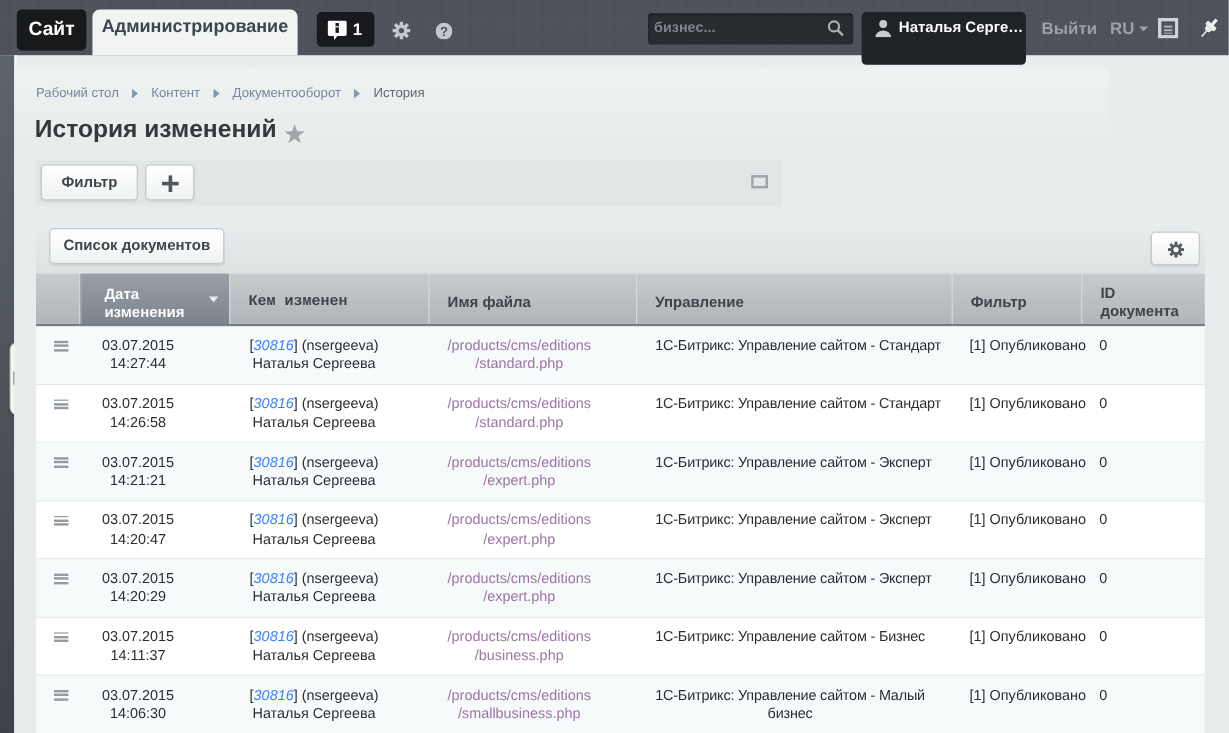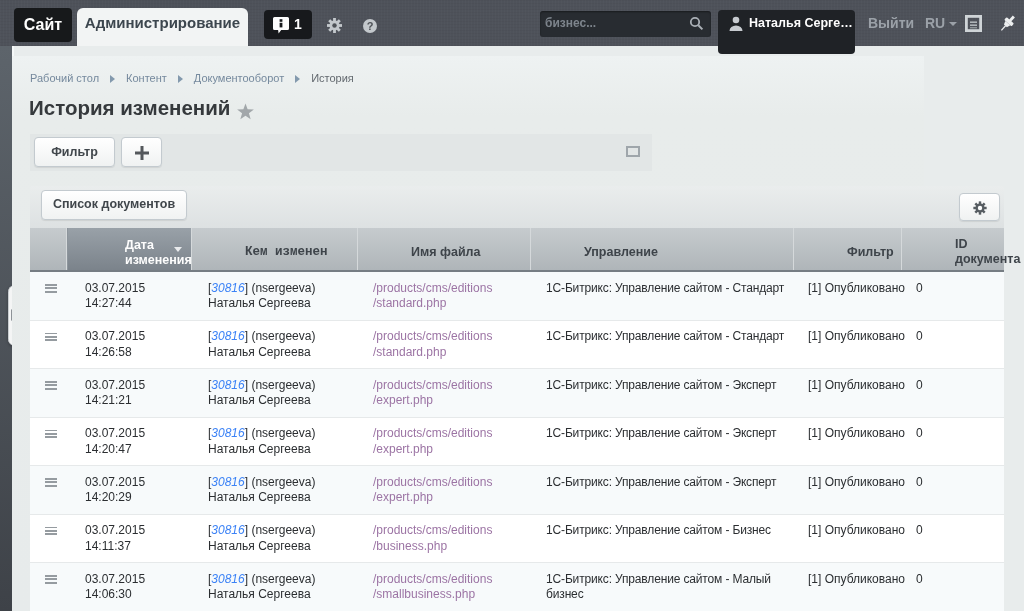--- a/index.html
+++ b/index.html
@@ -59,28 +59,28 @@
   background:linear-gradient(#eaeded,#dde1e2); }
 #btn-list { left:11px; top:4px; width:146px; height:30px; line-height:27px; font-size:12.5px; }
 #btn-gear { left:929px; top:7px; width:41px; height:28px; }
 #btn-gear svg { position:absolute; left:13px; top:7px; }
 
 
 #thead { left:18px; top:172px; width:974px; height:44px; border-bottom:2px solid #767d83;
   background:linear-gradient(#c6cbce,#afb5b9); }
 #thead .col { position:absolute; top:0; height:42px; border-right:1px solid #d5d9db;
   font-size:12.5px; font-weight:bold; color:#3e444a; }
-#thead .lbl { position:absolute; left:15px; top:calc(50% + 2.5px); transform:translateY(-50%); line-height:15px;margin-left:38px; }
+#thead .lbl { position:absolute; left:15px; top:calc(50% + 2.5px); transform:translateY(-50%); line-height:15px; }
 #col-date { background:linear-gradient(#99a1a8,#7b838b); color:#fff !important; border-left:1px solid #8d959c; box-shadow:inset 0 0 0 0 transparent; }
 #col-date .lbl { color:#fdfdfd; top:10px; transform:none; }
 #col-date .sarr { position:absolute; right:9px; top:19px; width:0; height:0;
   border-left:4px solid transparent; border-right:4px solid transparent; border-top:5px solid #e9ebed; }
 
 
-#rows { left:18px; top:216px; width:974px; }
+#rows { left:18px; top:216px; width:974px;text-align:center; }
 .row { position:relative; width:974px; height:48.5px; border-bottom:1px solid #e6e9ea; }
 .row.odd { background:#f7fafb; }
 .row.even { background:#ffffff; }
 .row .cell { position:absolute; top:8.5px; white-space:nowrap; font-size:12px; color:#2b2e31; line-height:15.5px; }
 .ham { position:absolute; left:15px; top:12px; width:12px; height:11px; }
 .ham i { display:block; height:1.8px; background:#959ba0; margin-bottom:1.7px; }
 .c-date { left:55px; }
 .c-who  { left:178px; }
 .c-file { left:343px; color:#9c74a4 !important; }
 .c-head { left:516px; letter-spacing:-0.15px; }

